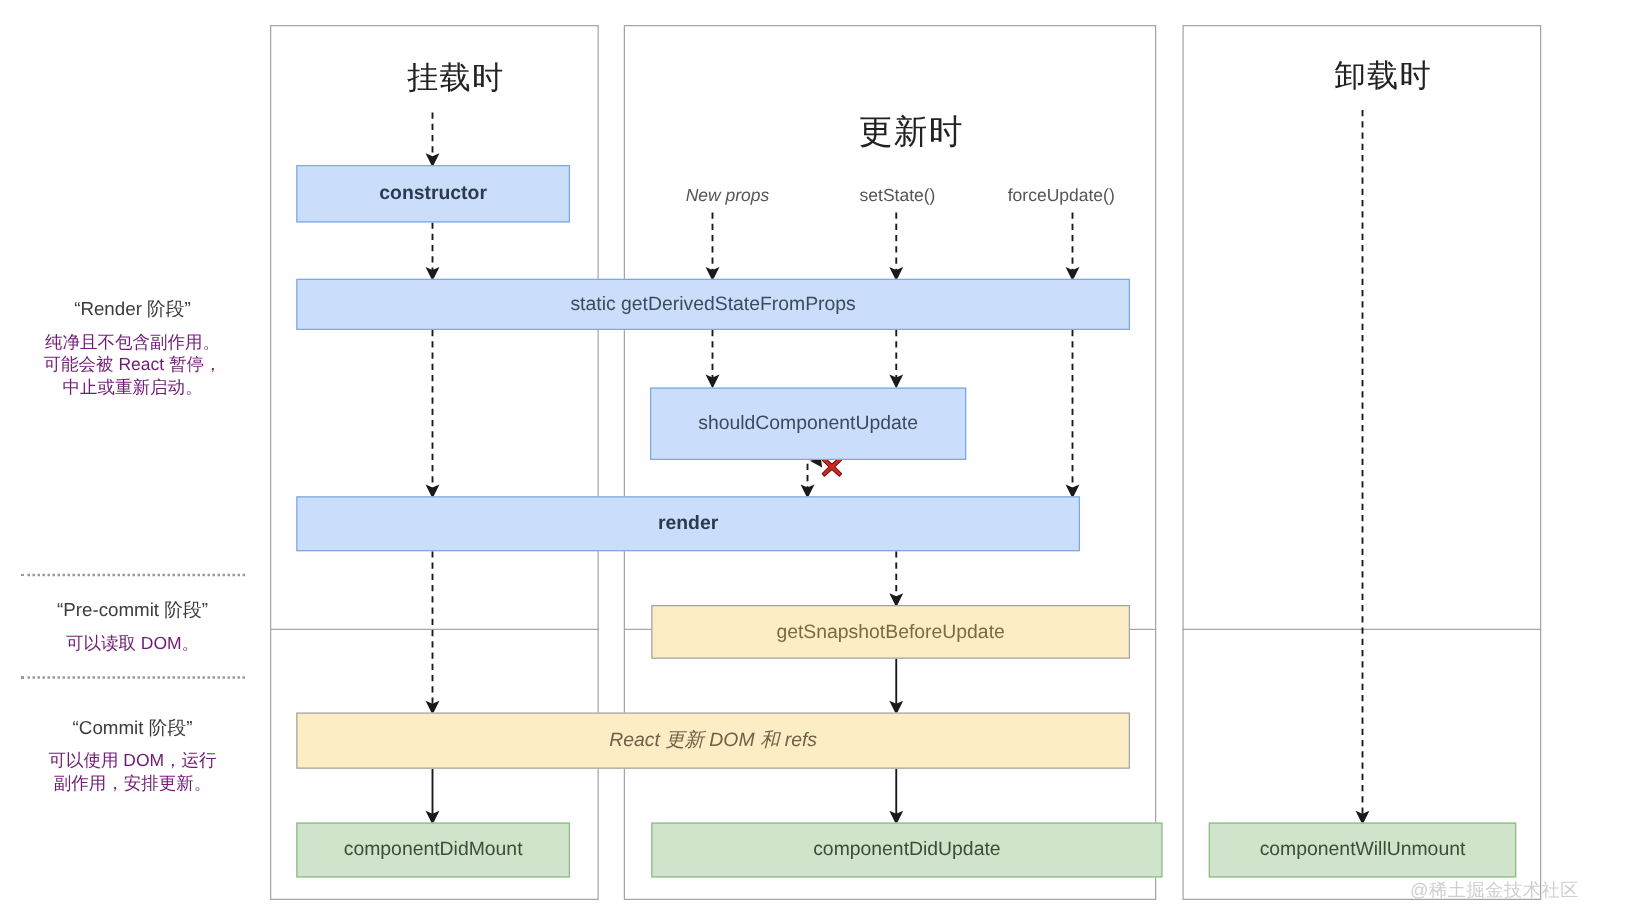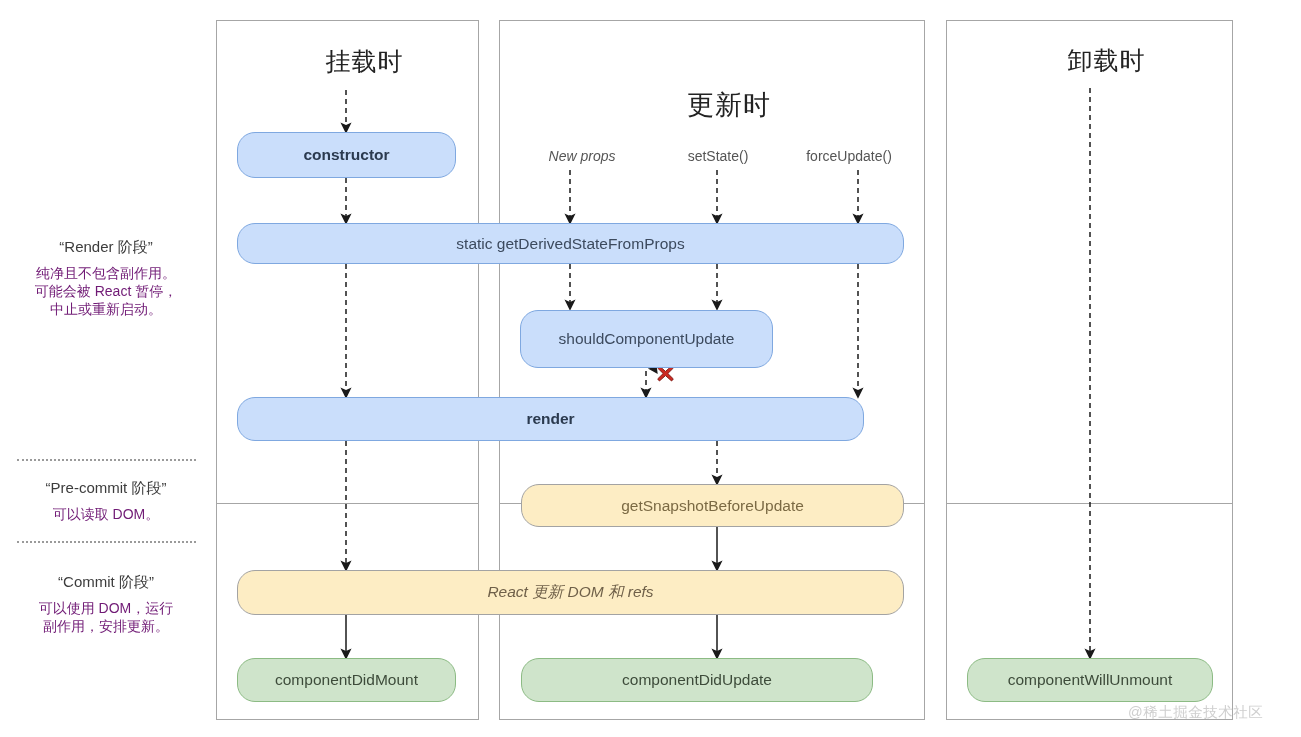--- a/index.html
+++ b/index.html
@@ -48,21 +48,21 @@
   }
   .dotted-sep {
     position: absolute;
     border-top: 2px dotted #9a9a9a;
     height: 0;
   }
 
   
   .lbox {
     position: absolute;
-    border-radius: 18px;
+    border-radius: 0;
     display: flex;
     align-items: center;
     justify-content: center;
     font-size: 15.5px;
     white-space: nowrap;
   }
   .lbox.blue   { background: #cadefb; border: 1px solid #7fa8e0; color: #3c4a5e; }
   .lbox.yellow { background: #fdedc4; border: 1px solid #a3a3a3; color: #7b6a44; }
   .lbox.green  { background: #cfe4cb; border: 1px solid #8cbb84; color: #3d4b3a; }
   .lbox.bold   { font-weight: bold; color: #2b3a4f; }
@@ -198,19 +198,19 @@
   <div class="lbox blue" style="left:520px; top:310px; width:253px; height:58px;">shouldComponentUpdate</div>
 
   <div class="lbox blue bold" style="left:237px; top:397px; width:627px; height:44px;">render</div>
 
   <div class="lbox yellow" style="left:521px; top:484px; width:383px; height:43px;">getSnapshotBeforeUpdate</div>
 
   <div class="lbox yellow ital" style="left:237px; top:570px; width:667px; height:45px;">React 更新 DOM 和 refs</div>
 
   <div class="lbox green" style="left:237px; top:658px; width:219px; height:44px;">componentDidMount</div>
 
-  <div class="lbox green" style="left:521px; top:658px; width:352px; height:44px;">componentDidUpdate</div>
+  <div class="lbox green" style="left:521px; top:658px; width:409px; height:44px;">componentDidUpdate</div>
 
   <div class="lbox green" style="left:967px; top:658px; width:246px; height:44px;">componentWillUnmount</div>
 
   <div class="watermark" style="left:1128px; top:703px;">@稀土掘金技术社区</div>
 
 </div>
 
 </body></html>

